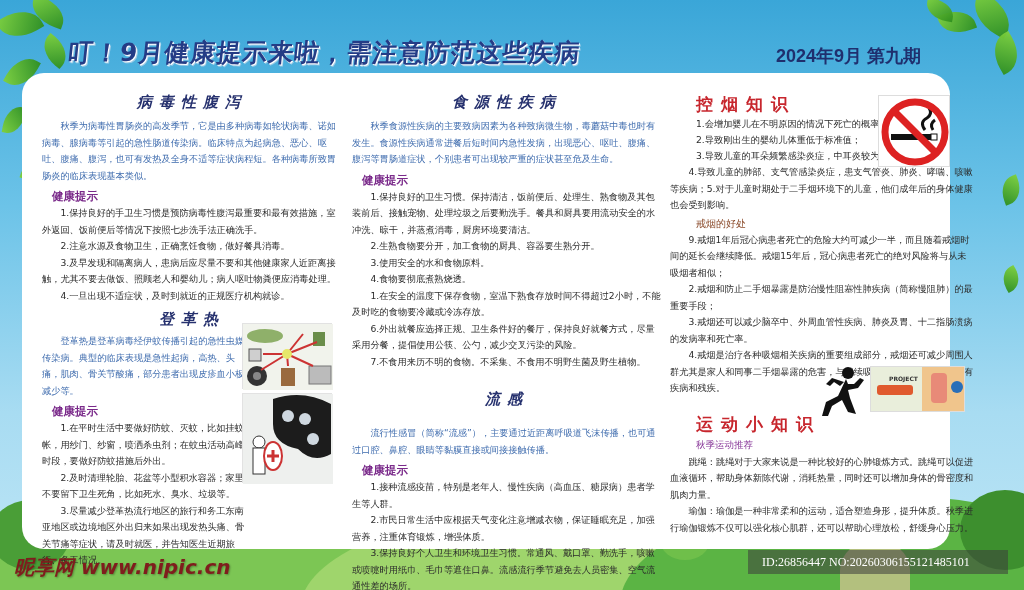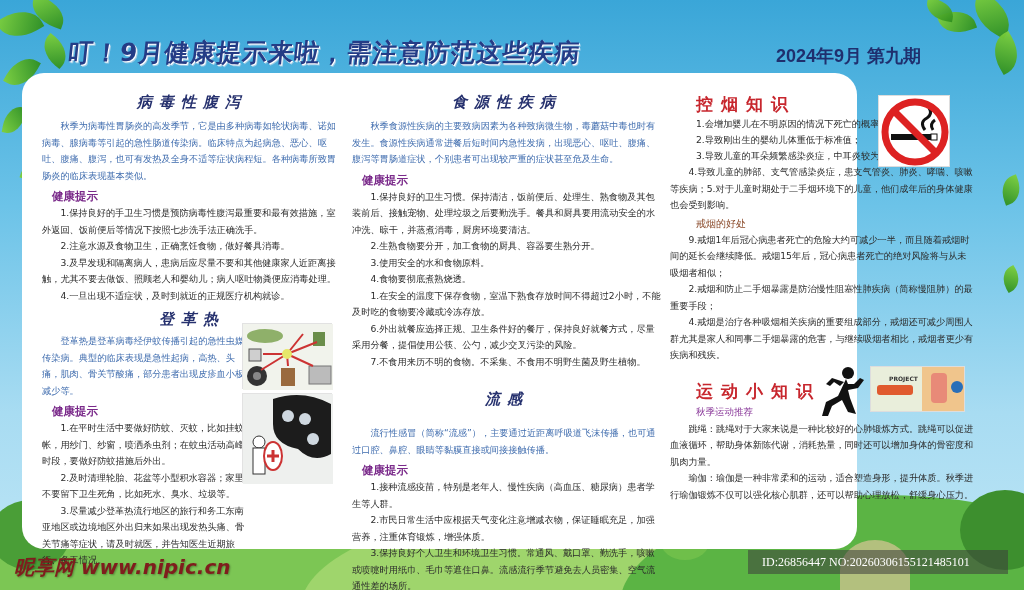--- a/index.html
+++ b/index.html
@@ -37,21 +37,21 @@
   .h2 { left: 300px; top: 20px; width: 500px; height: 200px; background: #9fd56c; }
   .h3 { left: 620px; top: 5px; width: 520px; height: 220px; background: #5bb444; }
   .bush { position: absolute; border-radius: 50%; background: #4a9e37; }
   .b1 { left: -10px; top: 10px; width: 80px; height: 70px; }
   .b2 { left: 960px; top: 0; width: 90px; height: 80px; background:#3d8f2e; }
   .b3 { left: 660px; top: 30px; width: 50px; height: 40px; background:#6fbf4a; }
   .path { position: absolute; left: 840px; top: 50px; width: 70px; height: 60px; border-radius: 50% 50% 0 0; background: #d9c497; opacity: .7; }
 
   
   .panel {
-    position: absolute; left: 22px; top: 73px; width: 835px; height: 476px;
+    position: absolute; left: 22px; top: 73px; width: 928px; height: 476px;
     background: #fff; border-radius: 22px;
   }
   .col { position: absolute; top: 0; }
   .col1 { left: 20px; width: 300px; }
   .col2 { left: 330px; width: 310px; }
   .col3 { left: 648px; width: 305px; }
 
   .sec-title {
     text-align: center; font-family: "DejaVu Serif", serif; font-style: italic;
     font-size: 15px; color: #26316e; letter-spacing: 7px; font-weight: bold;
@@ -194,20 +194,21 @@
   <div class="col col3">
     <div style="margin-top:20px;margin-left:26px" class="red-title">控烟知识</div>
     <div style="padding-left:26px" class="list-item">1.会增加婴儿在不明原因的情况下死亡的概率；</div>
     <div style="padding-left:26px" class="list-item">2.导致刚出生的婴幼儿体重低于标准值；</div>
     <div style="padding-left:26px" class="list-item">3.导致儿童的耳朵频繁感染炎症，中耳炎较为多见；</div>
     <div class="para">4.导致儿童的肺部、支气管感染炎症，患支气管炎、肺炎、哮喘、咳嗽等疾病；5.对于儿童时期处于二手烟环境下的儿童，他们成年后的身体健康也会受到影响。</div>
 
     <div style="margin-left:26px;margin-top:2px" class="sub-red">戒烟的好处</div>
     <div class="para">9.戒烟1年后冠心病患者死亡的危险大约可减少一半，而且随着戒烟时间的延长会继续降低。戒烟15年后，冠心病患者死亡的绝对风险将与从未吸烟者相似；</div>
     <div class="para">2.戒烟和防止二手烟暴露是防治慢性阻塞性肺疾病（简称慢阻肺）的最重要手段；</div>
+    <div class="para">3.戒烟还可以减少脑卒中、外周血管性疾病、肺炎及胃、十二指肠溃疡的发病率和死亡率。</div>
     <div class="para">4.戒烟是治疗各种吸烟相关疾病的重要组成部分，戒烟还可减少周围人群尤其是家人和同事二手烟暴露的危害，与继续吸烟者相比，戒烟者更少有疾病和残疾。</div>
 
     <div style="margin-top:16px;margin-left:26px" class="red-title">运动小知识</div>
     <div style="margin-left:26px;margin-top:2px" class="sub-purple">秋季运动推荐</div>
     <div class="para">跳绳：跳绳对于大家来说是一种比较好的心肺锻炼方式。跳绳可以促进血液循环，帮助身体新陈代谢，消耗热量，同时还可以增加身体的骨密度和肌肉力量。</div>
     <div class="para">瑜伽：瑜伽是一种非常柔和的运动，适合塑造身形，提升体质。秋季进行瑜伽锻炼不仅可以强化核心肌群，还可以帮助心理放松，舒缓身心压力。</div>
   </div>
 </div>
 
 <div class="nosmoke">

